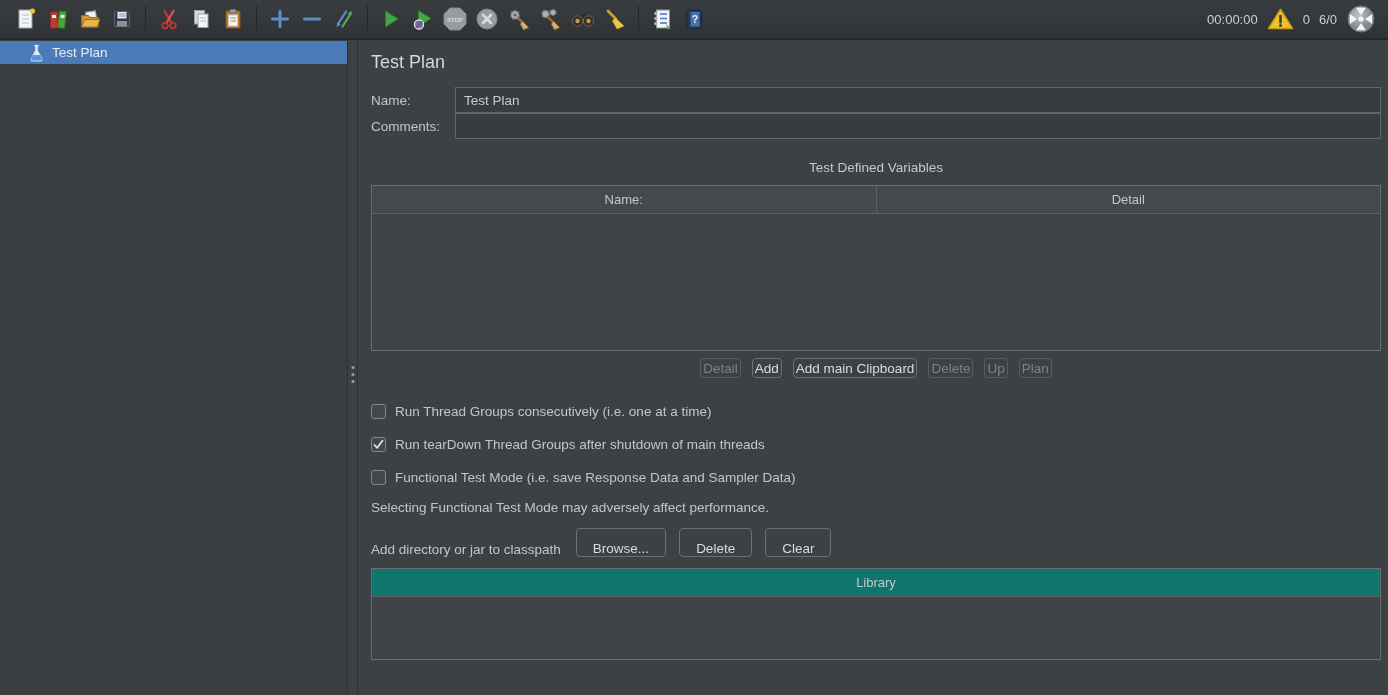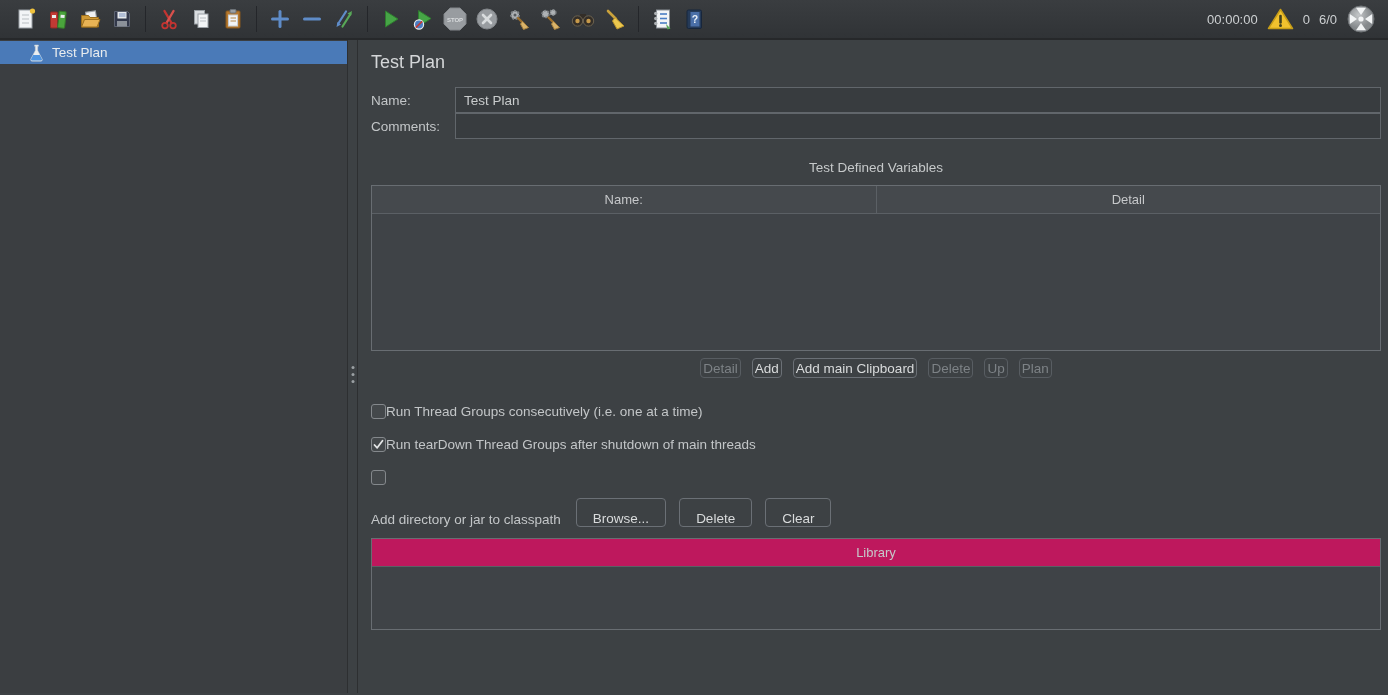--- a/index.html
+++ b/index.html
@@ -39,30 +39,30 @@
   .udv-col { flex:1; display:flex; align-items:center; justify-content:center; font-size:13px; color:#c6c8ca; }
   .udv-col + .udv-col { border-left:1px solid #5b6065; }
   .udv-body { height:136px; background:#3f4347; }
 
   .btn-row { display:flex; justify-content:center; gap:11px; margin-top:7px; }
   button.ui { height:20px; padding:0 2px; background:transparent; border:1px solid #6b7076; border-radius:4px;
               color:#d9dbdc; font-size:13.5px; font-family:inherit; }
   button.ui.disabled { color:#7d8286; border-color:#585d62; }
   button.ui.cp { height:29px; padding:12px 16px; }
 
-  .cb-row { display:flex; align-items:center; gap:0; font-size:13.5px; margin-top:18px; }
+  .cb-row { display:flex; align-items:center; gap:9px; font-size:13.5px; margin-top:18px; }
   .cb-row.first { margin-top:26px; }
   .cb-box { width:15px; height:15px; flex:none; border:1px solid #84888c; border-radius:3px; background:#44484b;
             display:flex; align-items:center; justify-content:center; }
   .note { margin-top:15px; font-size:13.5px; height:15px; }
   .cp-row { display:flex; align-items:flex-end; gap:13px; margin-top:13px; }
   .cp-label { font-size:13.5px; margin-right:2px; }
 
   .lib-table { margin-top:11px; border:1px solid #686d72; }
-  .lib-head { height:28px; background:#be185d; border-bottom:1px solid #5b6065;
+  .lib-head { height:28px; background:#0f766e; border-bottom:1px solid #5b6065;
               display:flex; align-items:center; justify-content:center; font-size:13px; color:#c6c8ca; }
   .lib-body { height:62px; background:#3f4347; }
 </style>
 </head>
 <body>
 
 <div class="toolbar">
 
   <div class="tbtn">
     <svg width="24" height="24">
@@ -315,22 +315,24 @@
     <div class="cb-row">
       <span class="cb-box">
         <svg width="11" height="11" viewBox="0 0 11 11">
           <polyline points="1.5,6 4.2,8.8 9.5,1.8" fill="none" stroke="#e3e5e6" stroke-width="1.8" stroke-linecap="round" stroke-linejoin="round"></polyline>
         </svg>
       </span>
       <span>Run tearDown Thread Groups after shutdown of main threads</span>
     </div>
     <div class="cb-row">
       <span class="cb-box"></span>
-    </div>
-
+      <span>Functional Test Mode (i.e. save Response Data and Sampler Data)</span>
+    </div>
+
+    <div class="note">Selecting Functional Test Mode may adversely affect performance.</div>
 
     <div class="cp-row">
       <span class="cp-label">Add directory or jar to classpath</span>
       <button class="ui cp">Browse...</button>
       <button class="ui cp">Delete</button>
       <button class="ui cp">Clear</button>
     </div>
 
     <div class="lib-table">
       <div class="lib-head">Library</div>

